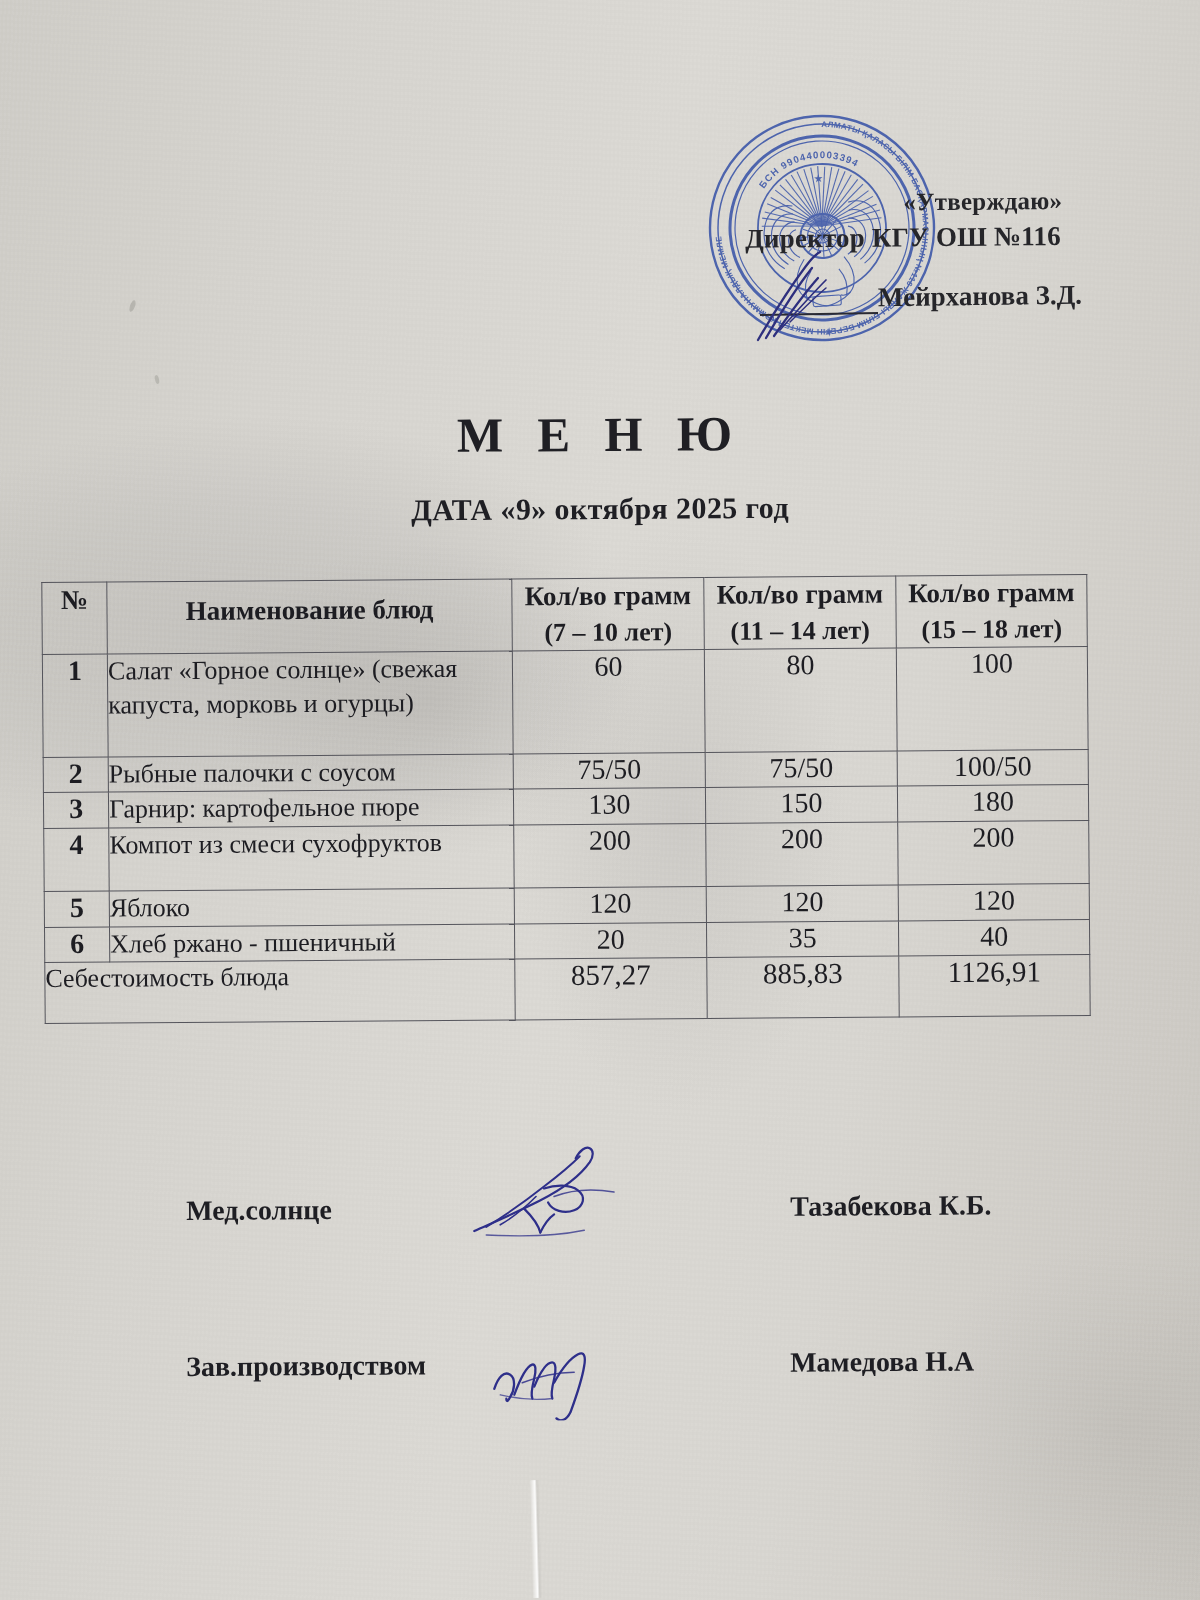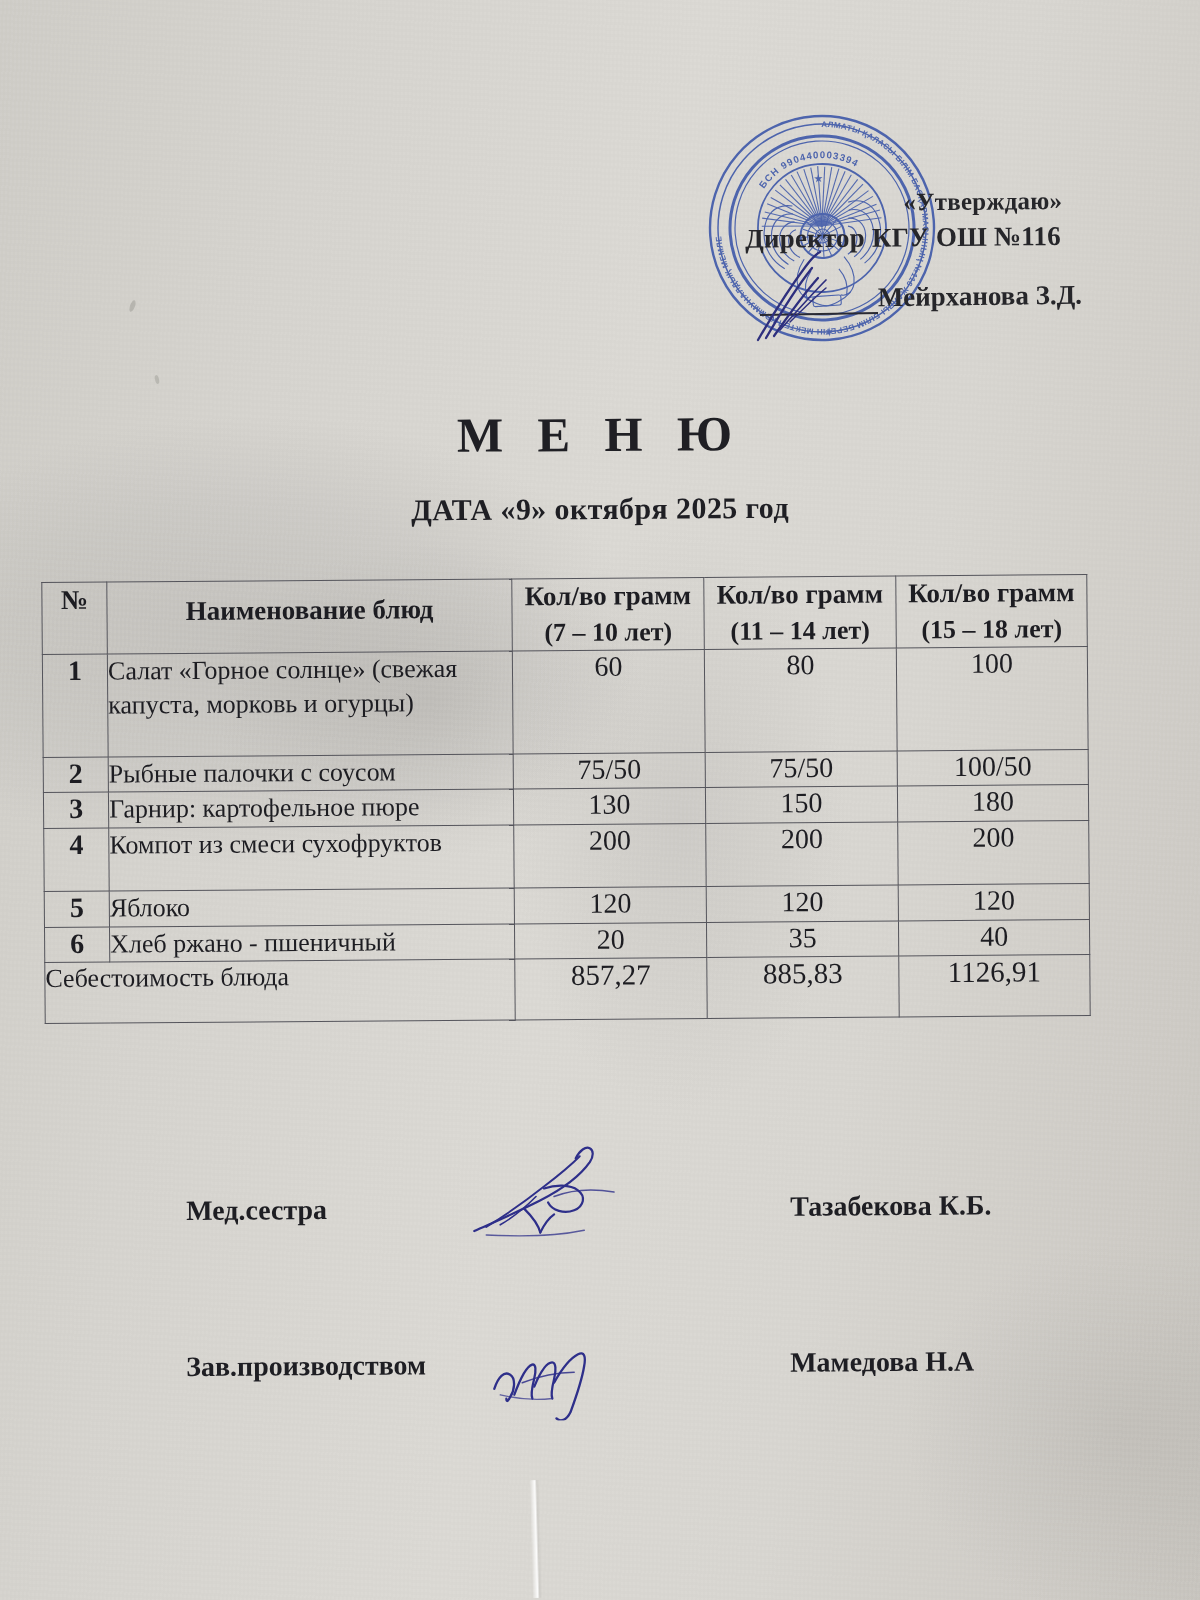--- a/index.html
+++ b/index.html
@@ -406,21 +406,21 @@
           <td class="cost-label" colspan="2">Себестоимость блюда</td>
           <td class="cost-val">857,27</td>
           <td class="cost-val">885,83</td>
           <td class="cost-val">1126,91</td>
         </tr>
       </tbody>
     </table>
   </div>
 
   <div class="sigrow" id="sigrow1">
-    <span class="sig-role">Мед.сестра</span>
+    <span class="sig-role">Мед.солнце</span>
     <svg class="sig-ink" id="ink1" width="200" height="110" viewBox="0 0 200 110">
       <g fill="none" stroke="#2e2f8a" stroke-linecap="round">
         <path d="M 8,104 C 26,96 50,86 74,74 C 96,63 114,50 124,36 C 128,30 128,24 124,22 C 120,20 114,24 110,32" stroke-width="2.2"></path>
         <path d="M 20,100 C 40,88 60,74 78,60 C 94,48 106,38 114,30" stroke-width="1.9"></path>
         <path d="M 34,98 C 48,90 60,80 70,70" stroke-width="1.6"></path>
         <path d="M 78,62 C 90,58 104,58 112,64 C 120,70 118,80 108,84 C 98,88 86,84 82,76" stroke-width="2.2"></path>
         <path d="M 58,82 C 66,90 72,98 74,106" stroke-width="2.2"></path>
         <path d="M 74,106 C 78,98 82,92 88,88" stroke-width="2.2"></path>
         <path d="M 88,70 C 104,64 126,62 148,66" stroke-width="1.5" opacity=".8"></path>
         <path d="M 20,108 C 50,110 88,110 118,104" stroke-width="1.5" opacity=".75"></path>

